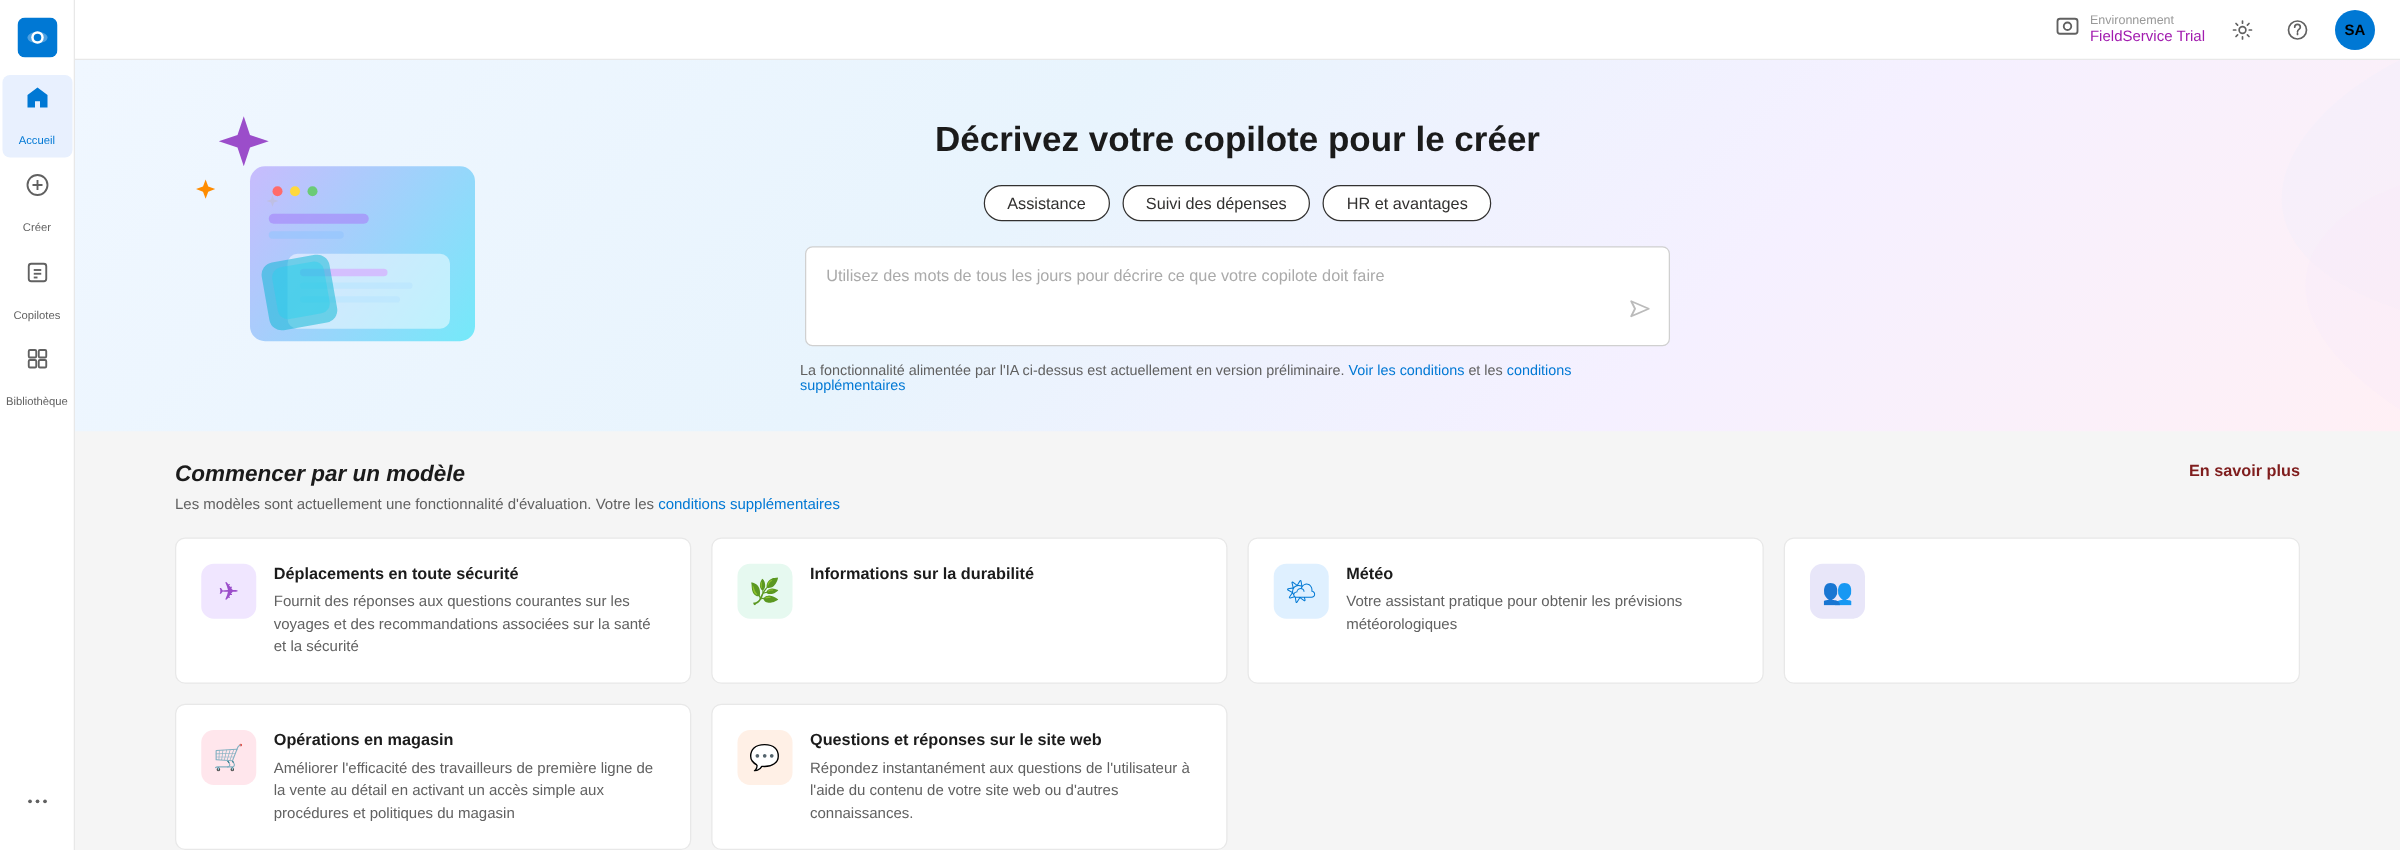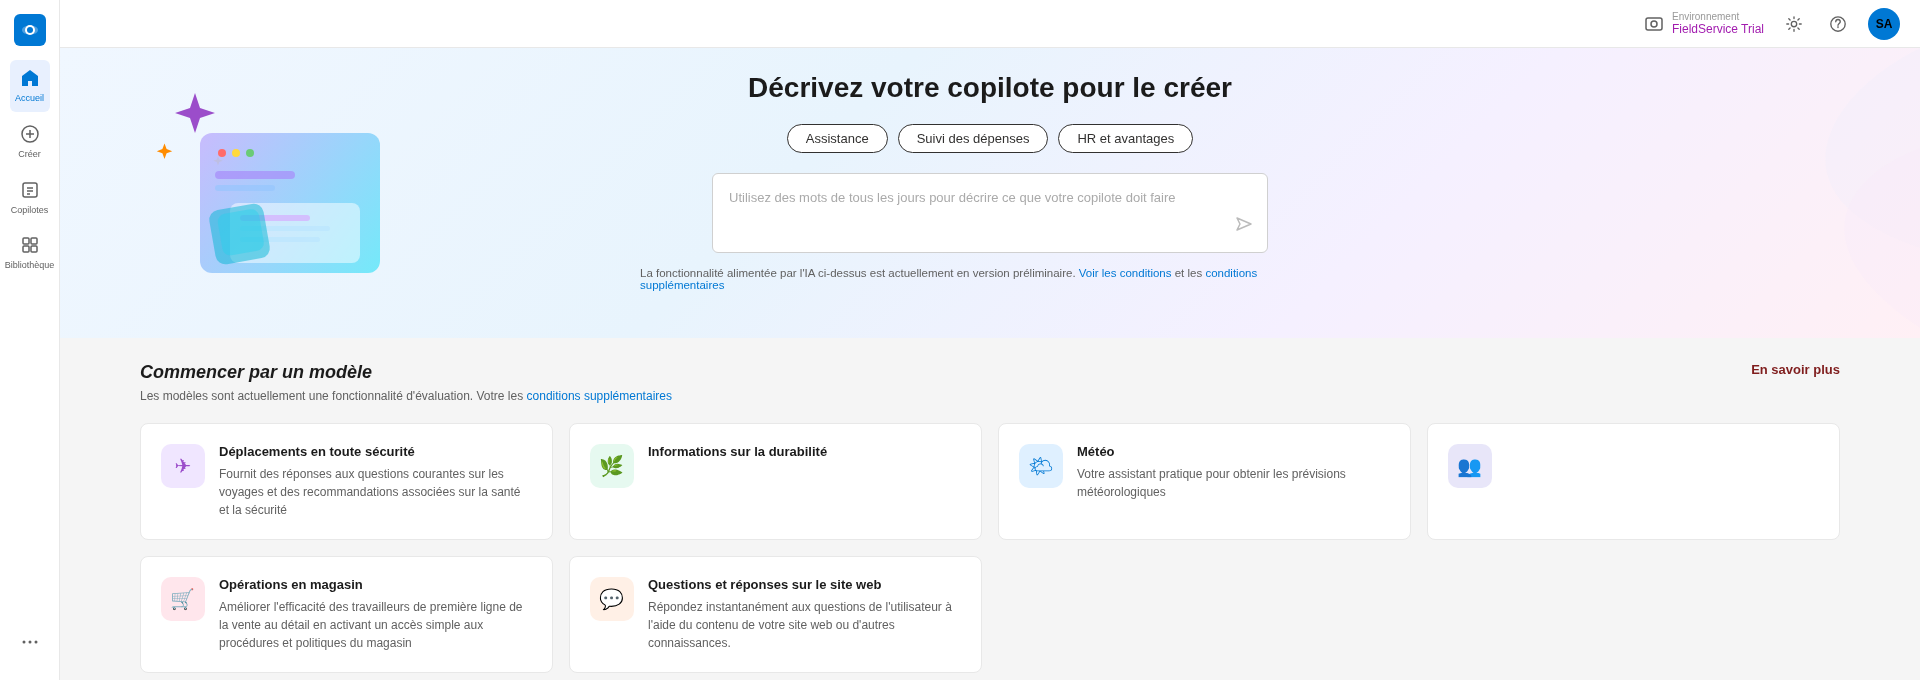--- a/index.html
+++ b/index.html
@@ -24,28 +24,28 @@
       width: 40px;
       height: 40px;
       margin-bottom: 8px;
     }
     .sidebar-logo svg { width: 32px; height: 32px; }
     .sidebar-item {
       display: flex;
       flex-direction: column;
       align-items: center;
       justify-content: center;
-      width: 40px;
+      width: 56px;
       padding: 8px 4px;
       cursor: pointer;
       border-radius: 6px;
       margin: 2px 0;
       color: #616161;
       font-size: 10px;
-      gap: 5px;
+      gap: 19px;
     }
     .sidebar-item.active { background: #e8f0fe; color: #0078d4; }
     .sidebar-item svg { width: 20px; height: 20px; }
     .sidebar-item span { font-size: 9px; text-align: center; line-height: 1.2; }
     .sidebar-more {
       margin-top: auto;
       margin-bottom: 16px;
       cursor: pointer;
       color: #616161;
       padding: 8px;
@@ -66,21 +66,21 @@
       border-bottom: 1px solid #e8e8e8;
       display: flex;
       align-items: center;
       justify-content: flex-end;
       padding: 0 20px;
       gap: 16px;
       flex-shrink: 0;
     }
     .topbar-env {
       display: flex;
-      align-items: center;
+      align-items: flex-start;
       gap: 8px;
       font-size: 12px;
       color: #616161;
     }
     .topbar-env-label { font-size: 10px; color: #999; }
     .topbar-env-name { font-size: 12px; color: #a21caf; font-weight: 400; }
     .topbar-icon {
       width: 28px; height: 28px;
       display: flex; align-items: center; justify-content: center;
       cursor: pointer; color: #616161; border-radius: 4px;
@@ -96,21 +96,21 @@
     
     .content {
       flex: 1;
       overflow-y: auto;
       background: #f5f5f5;
     }
 
     
     .hero {
       background: linear-gradient(135deg, #f0f7ff 0%, #e8f4fd 40%, #f5f0ff 70%, #fff0f5 100%);
-      padding: 24px 20px 30px;
+      padding: 48px 20px 30px;
       display: flex;
       flex-direction: column;
       align-items: center;
       position: relative;
       overflow: hidden;
       min-height: 290px;
     }
     .hero-title {
       font-size: 28px;
       font-weight: 600;
@@ -127,21 +127,21 @@
       padding: 6px 18px;
       border: 1.5px solid #323130;
       border-radius: 20px;
       background: #fff;
       font-size: 13px;
       color: #323130;
       cursor: pointer;
       font-weight: 500;
     }
     .hero-input-container {
-      width: 556px;
+      width: 692px;
       max-width: 90%;
       background: #fff;
       border: 1.5px solid #d0d0d0;
       border-radius: 6px;
       padding: 14px 48px 14px 16px;
       position: relative;
       margin-bottom: 14px;
       min-height: 80px;
     }
     .hero-input-placeholder {

